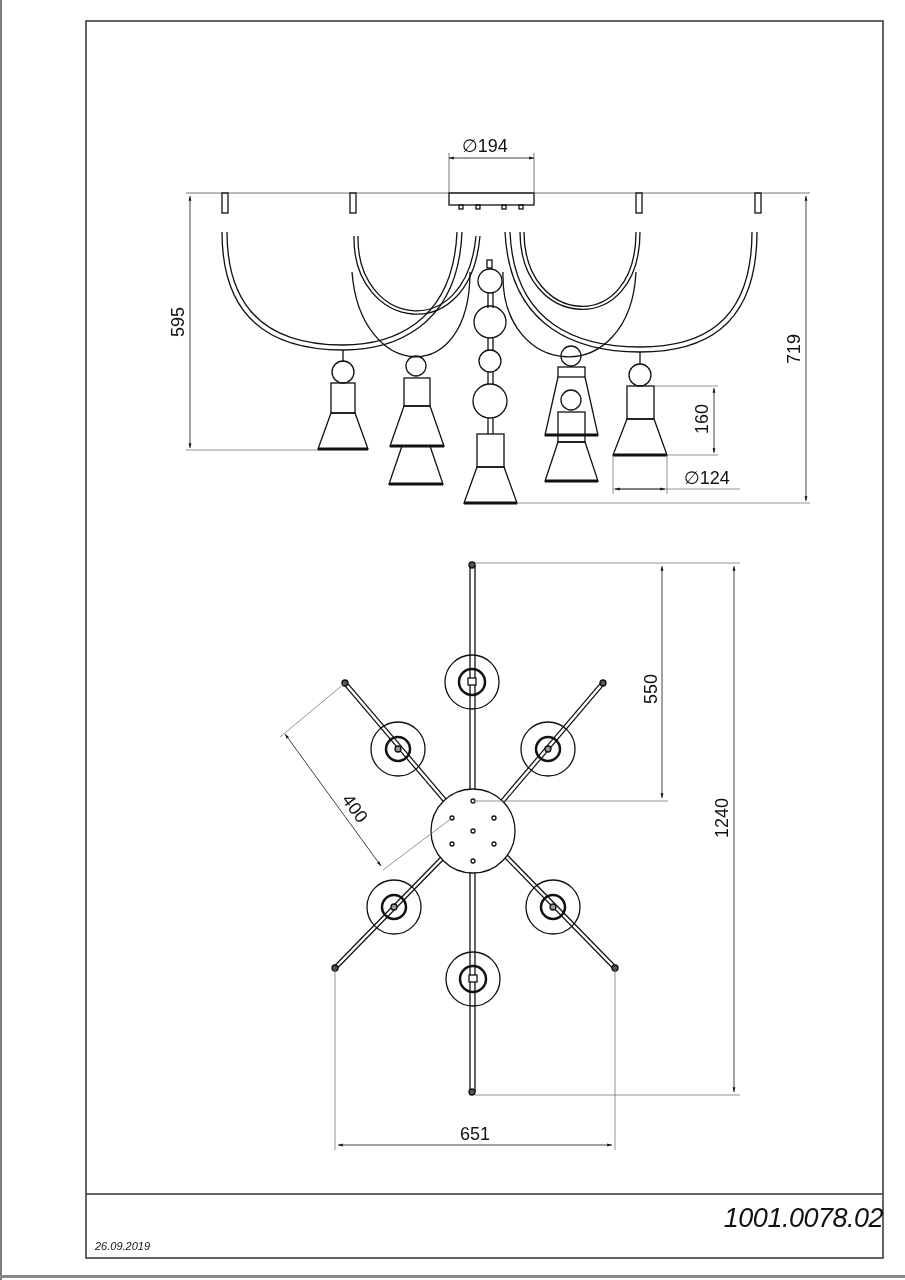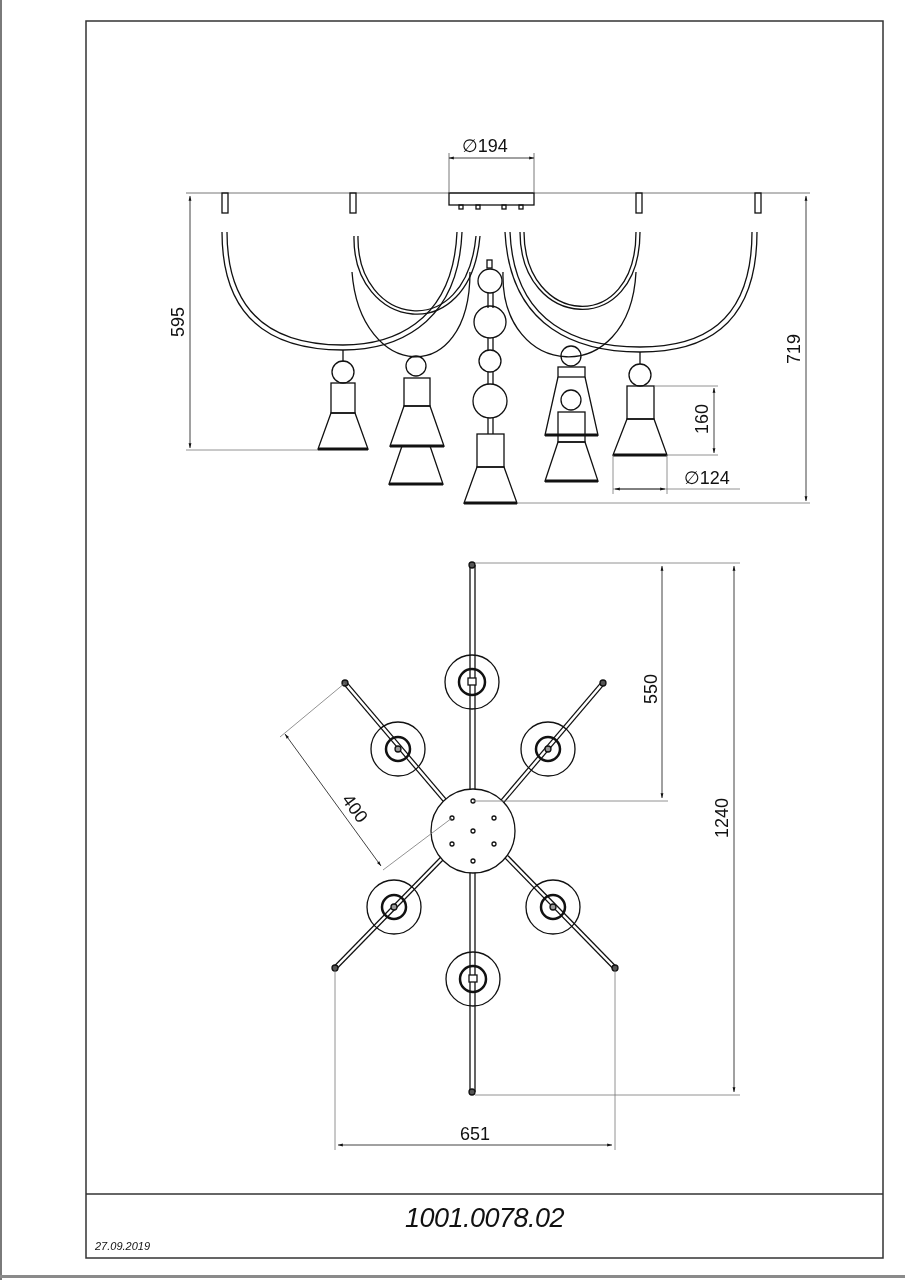--- a/index.html
+++ b/index.html
@@ -1,20 +1,20 @@
 <!DOCTYPE html>
 <html><head>
 <meta charset="utf-8">
 <style>
   html, body { margin:0; padding:0; background:#ffffff; }
   body { width:905px; height:1280px; position:relative; overflow:hidden; font-family:"Liberation Sans", sans-serif; }
   .page-edge-left { position:absolute; left:0; top:0; width:2px; height:1280px; background:#7a7a7a; }
   .page-edge-bottom { position:absolute; left:0; top:1275px; width:905px; height:3px; background:#8a8a8a; }
   svg.drawing { position:absolute; left:0; top:0; }
-  .title-text { position:absolute; left:86px; top:1203px; width:797px; text-align:center; font-size:27px; font-style:italic; color:#111; letter-spacing:-0.5px; }
+  .title-text { position:absolute; left:86px; top:1203px; width:797px; text-align:right; font-size:27px; font-style:italic; color:#111; letter-spacing:-0.5px; }
   .date-text { position:absolute; left:95px; top:1240px; font-size:11px; font-style:italic; color:#111; }
   .dim { font-family:"Liberation Sans", sans-serif; font-size:18px; fill:#111; }
 </style>
 </head>
 <body>
 
 <div class="page-edge-left"></div>
 <div class="page-edge-bottom"></div>
 
 <svg class="drawing" width="905" height="1280" viewBox="0 0 905 1280">
@@ -201,13 +201,13 @@
     <line x1="338" y1="1145" x2="612" y2="1145" stroke="#111" stroke-width="0.8" marker-start="url(#arr)" marker-end="url(#arr)"></line>
   </g>
 
   <text class="dim" transform="translate(657,689) rotate(-90)" text-anchor="middle">550</text>
   <text class="dim" transform="translate(728,818) rotate(-90)" text-anchor="middle">1240</text>
   <text class="dim" transform="translate(350,812) rotate(54)" text-anchor="middle">400</text>
   <text class="dim" x="475" y="1140" text-anchor="middle">651</text>
 </svg>
 
 <div class="title-text">1001.0078.02</div>
-<div class="date-text">27.09.2019</div>
+<div class="date-text">26.09.2019</div>
 
 </body></html>

